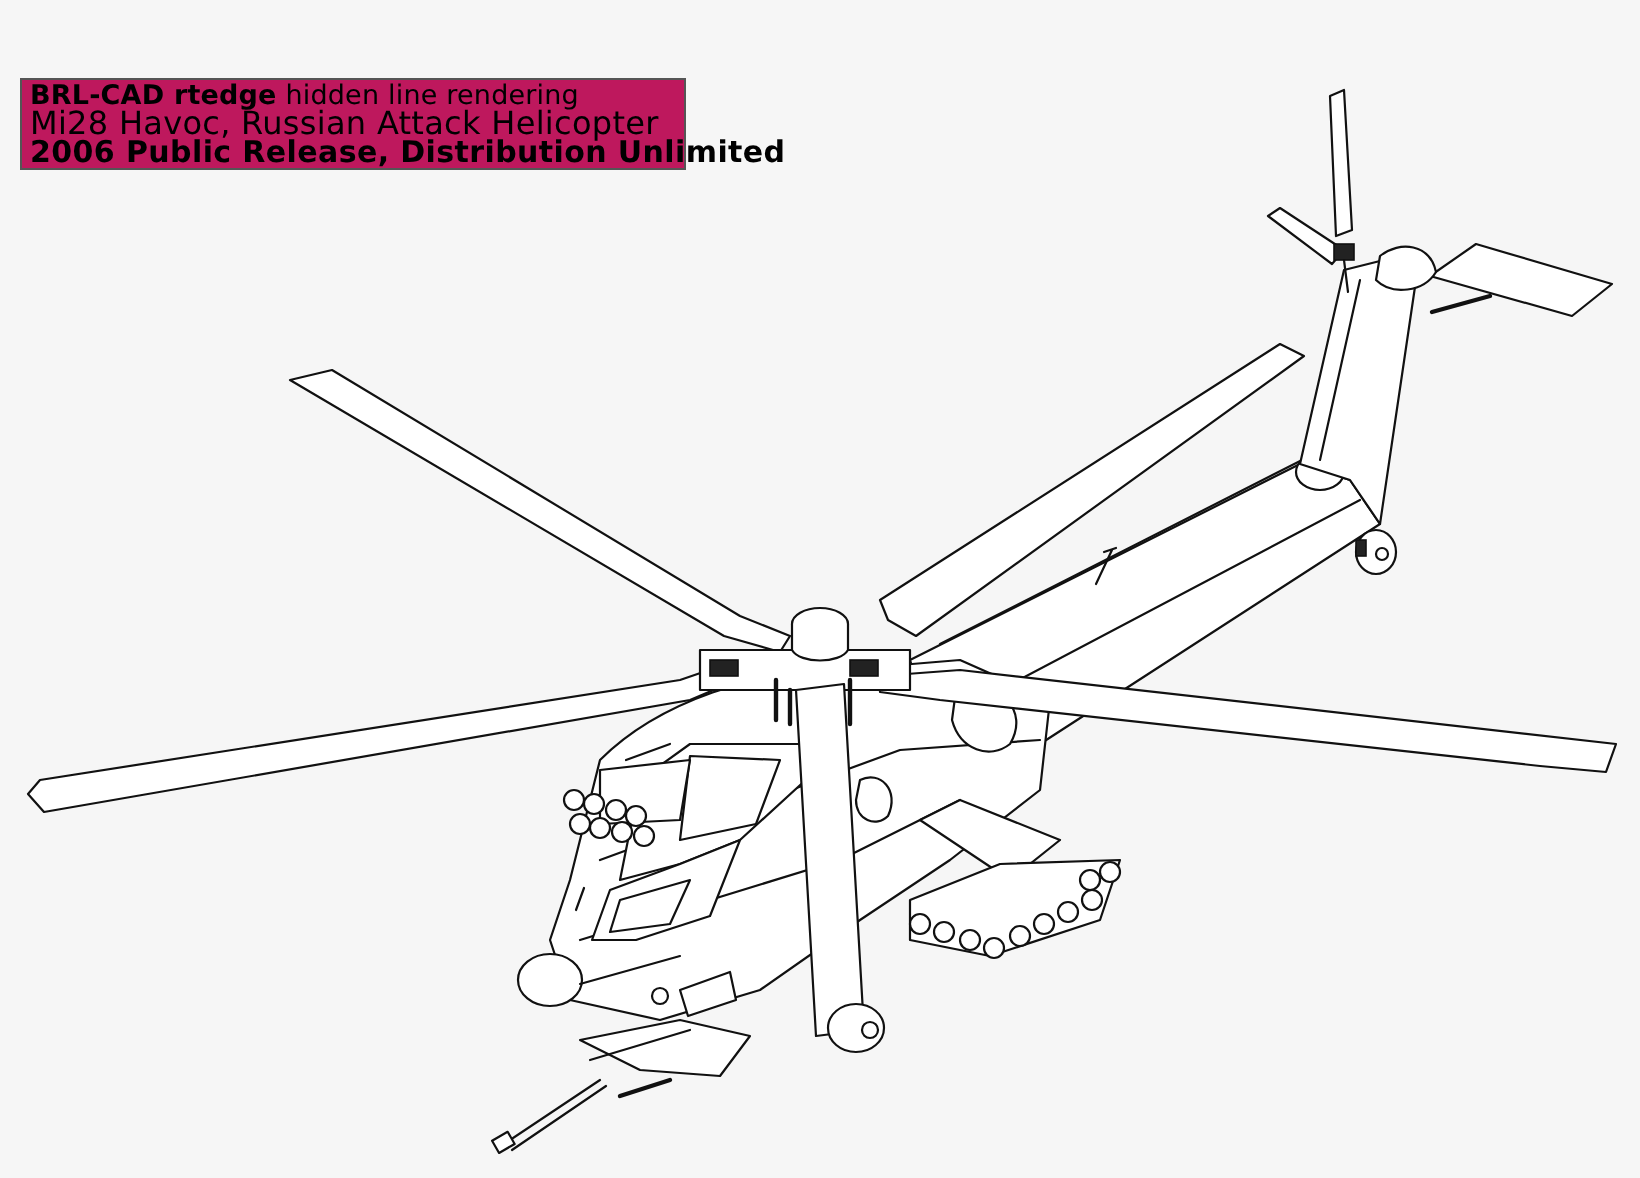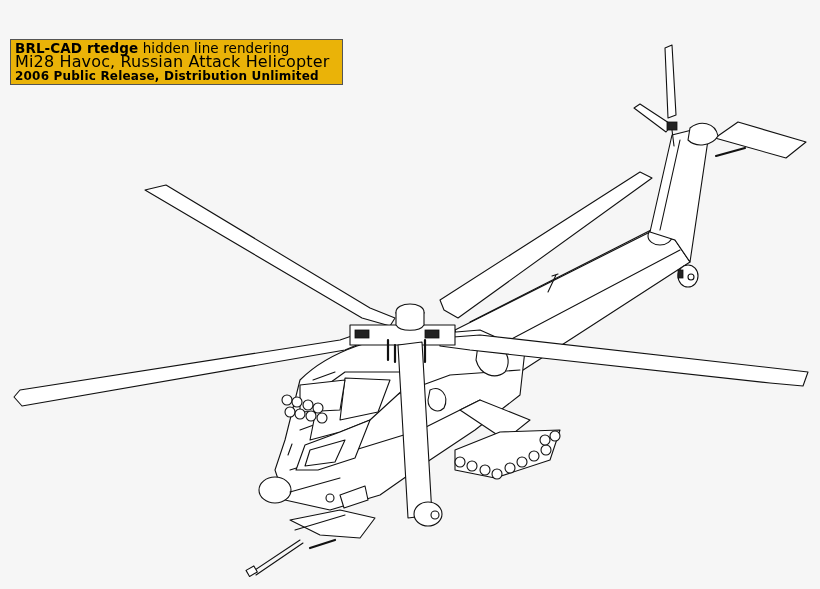--- a/index.html
+++ b/index.html
@@ -5,28 +5,28 @@
   html, body { margin: 0; padding: 0; }
   body {
     width: 820px; height: 589px; overflow: hidden;
     background: #f6f6f6;
     position: relative;
     font-family: "DejaVu Sans", sans-serif;
   }
   #canvas { position: absolute; left: 0; top: 0; width: 820px; height: 589px; }
   .label-box {
     position: absolute; left: 10px; top: 39px; width: 333px; height: 46px;
-    background: #eab308; border: 1px solid #555;
+    background: #be185d; border: 1px solid #555;
     box-sizing: border-box; padding: 1px 0 0 4px;
     color: #000;
   }
   .l1 { font-size: 13.5px; line-height: 14px; white-space: nowrap; letter-spacing: 0.1px; }
   .l1 b { font-weight: bold; }
   .l2 { font-size: 16px; line-height: 14px; white-space: nowrap; letter-spacing: 0.15px; }
-  .l3 { font-size: 12px; line-height: 14px; font-weight: bold; white-space: nowrap; letter-spacing: 0.2px; }
+  .l3 { font-size: 15px; line-height: 14px; font-weight: bold; white-space: nowrap; letter-spacing: 0.2px; }
   svg .ln { fill: #ffffff; stroke: #111; stroke-width: 1.1; stroke-linejoin: round; }
   svg .ln-nf { fill: none; stroke: #111; stroke-width: 1.1; stroke-linejoin: round; stroke-linecap: round; }
   svg .thick { fill: none; stroke: #111; stroke-width: 2.2; stroke-linecap: round; }
   svg .dk { fill: #222; stroke: #111; stroke-width: 0.8; }
 </style>
 </head>
 <body>
 
 <svg id="canvas" viewBox="0 0 820 589" xmlns="http://www.w3.org/2000/svg">
 

